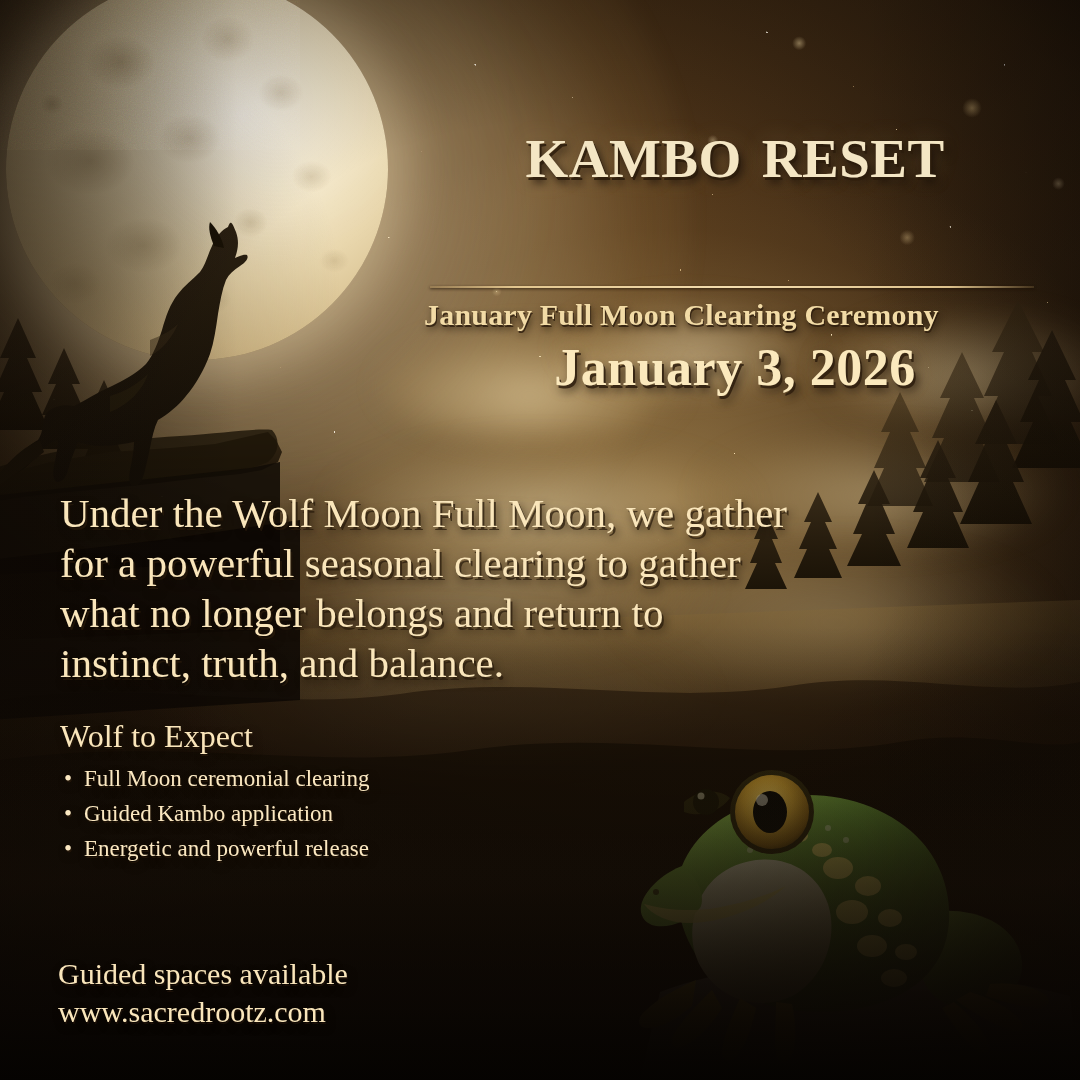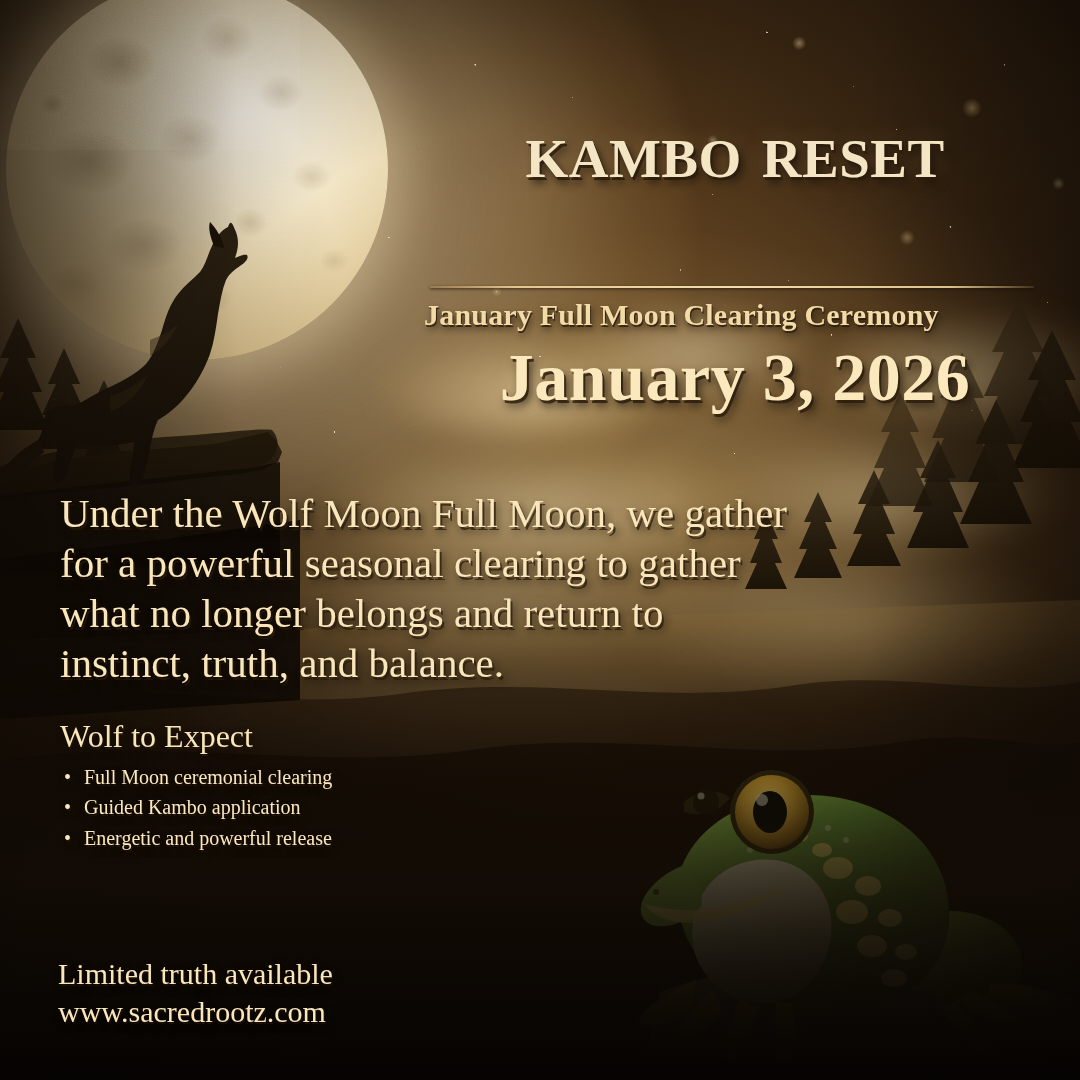--- a/index.html
+++ b/index.html
@@ -191,21 +191,21 @@
     color:#f2dba6;
     letter-spacing:.2px;
     text-shadow:1px 2px 0 rgba(44,28,12,.8), 2px 4px 7px rgba(20,12,5,.65);
     white-space:nowrap;
   }
 
   .date{
     position:absolute;left:424px;top:338px;width:622px;text-align:center;
     font-family:"Liberation Serif",serif;
     font-weight:700;
-    font-size:68px;
+    font-size:52px;
     color:#fbe9bd;
     letter-spacing:.5px;
     text-shadow:2px 3px 0 rgba(44,28,12,.82), 4px 6px 10px rgba(20,12,5,.7), 0 0 22px rgba(255,226,160,.16);
     white-space:nowrap;
   }
 
   .lede{
     position:absolute;left:60px;top:488px;width:890px;
     font-family:"Liberation Serif",serif;
     font-weight:400;
@@ -224,21 +224,21 @@
     color:#fae6bb;
     text-shadow:1px 2px 0 rgba(40,26,11,.75), 2px 4px 8px rgba(18,11,4,.6);
   }
   .expect-list{
     position:absolute;left:64px;top:762px;
     margin:0;padding:0;list-style:none;
   }
   .expect-list li{
     font-family:"Liberation Serif",serif;
     font-weight:400;
-    font-size:20px;
+    font-size:23px;
     line-height:1.52;
     color:#fbe8c1;
     text-shadow:1px 2px 0 rgba(40,26,11,.75), 2px 4px 8px rgba(18,11,4,.6);
     white-space:nowrap;
   }
   .expect-list li .b{display:inline-block;width:20px;}
 
   .footer{
     position:absolute;left:58px;top:955px;
     font-family:"Liberation Serif",serif;
@@ -520,18 +520,18 @@
 
     <div class="expect-head">Wolf to Expect</div>
 
     <ul class="expect-list">
       <li><span class="b">•</span><span>Full Moon ceremonial clearing</span></li>
       <li><span class="b">•</span><span>Guided Kambo application</span></li>
       <li><span class="b">•</span><span>Energetic and powerful release</span></li>
     </ul>
 
     <div class="footer">
-      <span>Limited truth available</span>
+      <span>Guided spaces available</span>
       <a href="#" style="color:inherit;text-decoration:none;display:block;white-space:nowrap;">www.sacredrootz.com</a>
     </div>
 
   </div>
 </div>
 
 </body></html>

